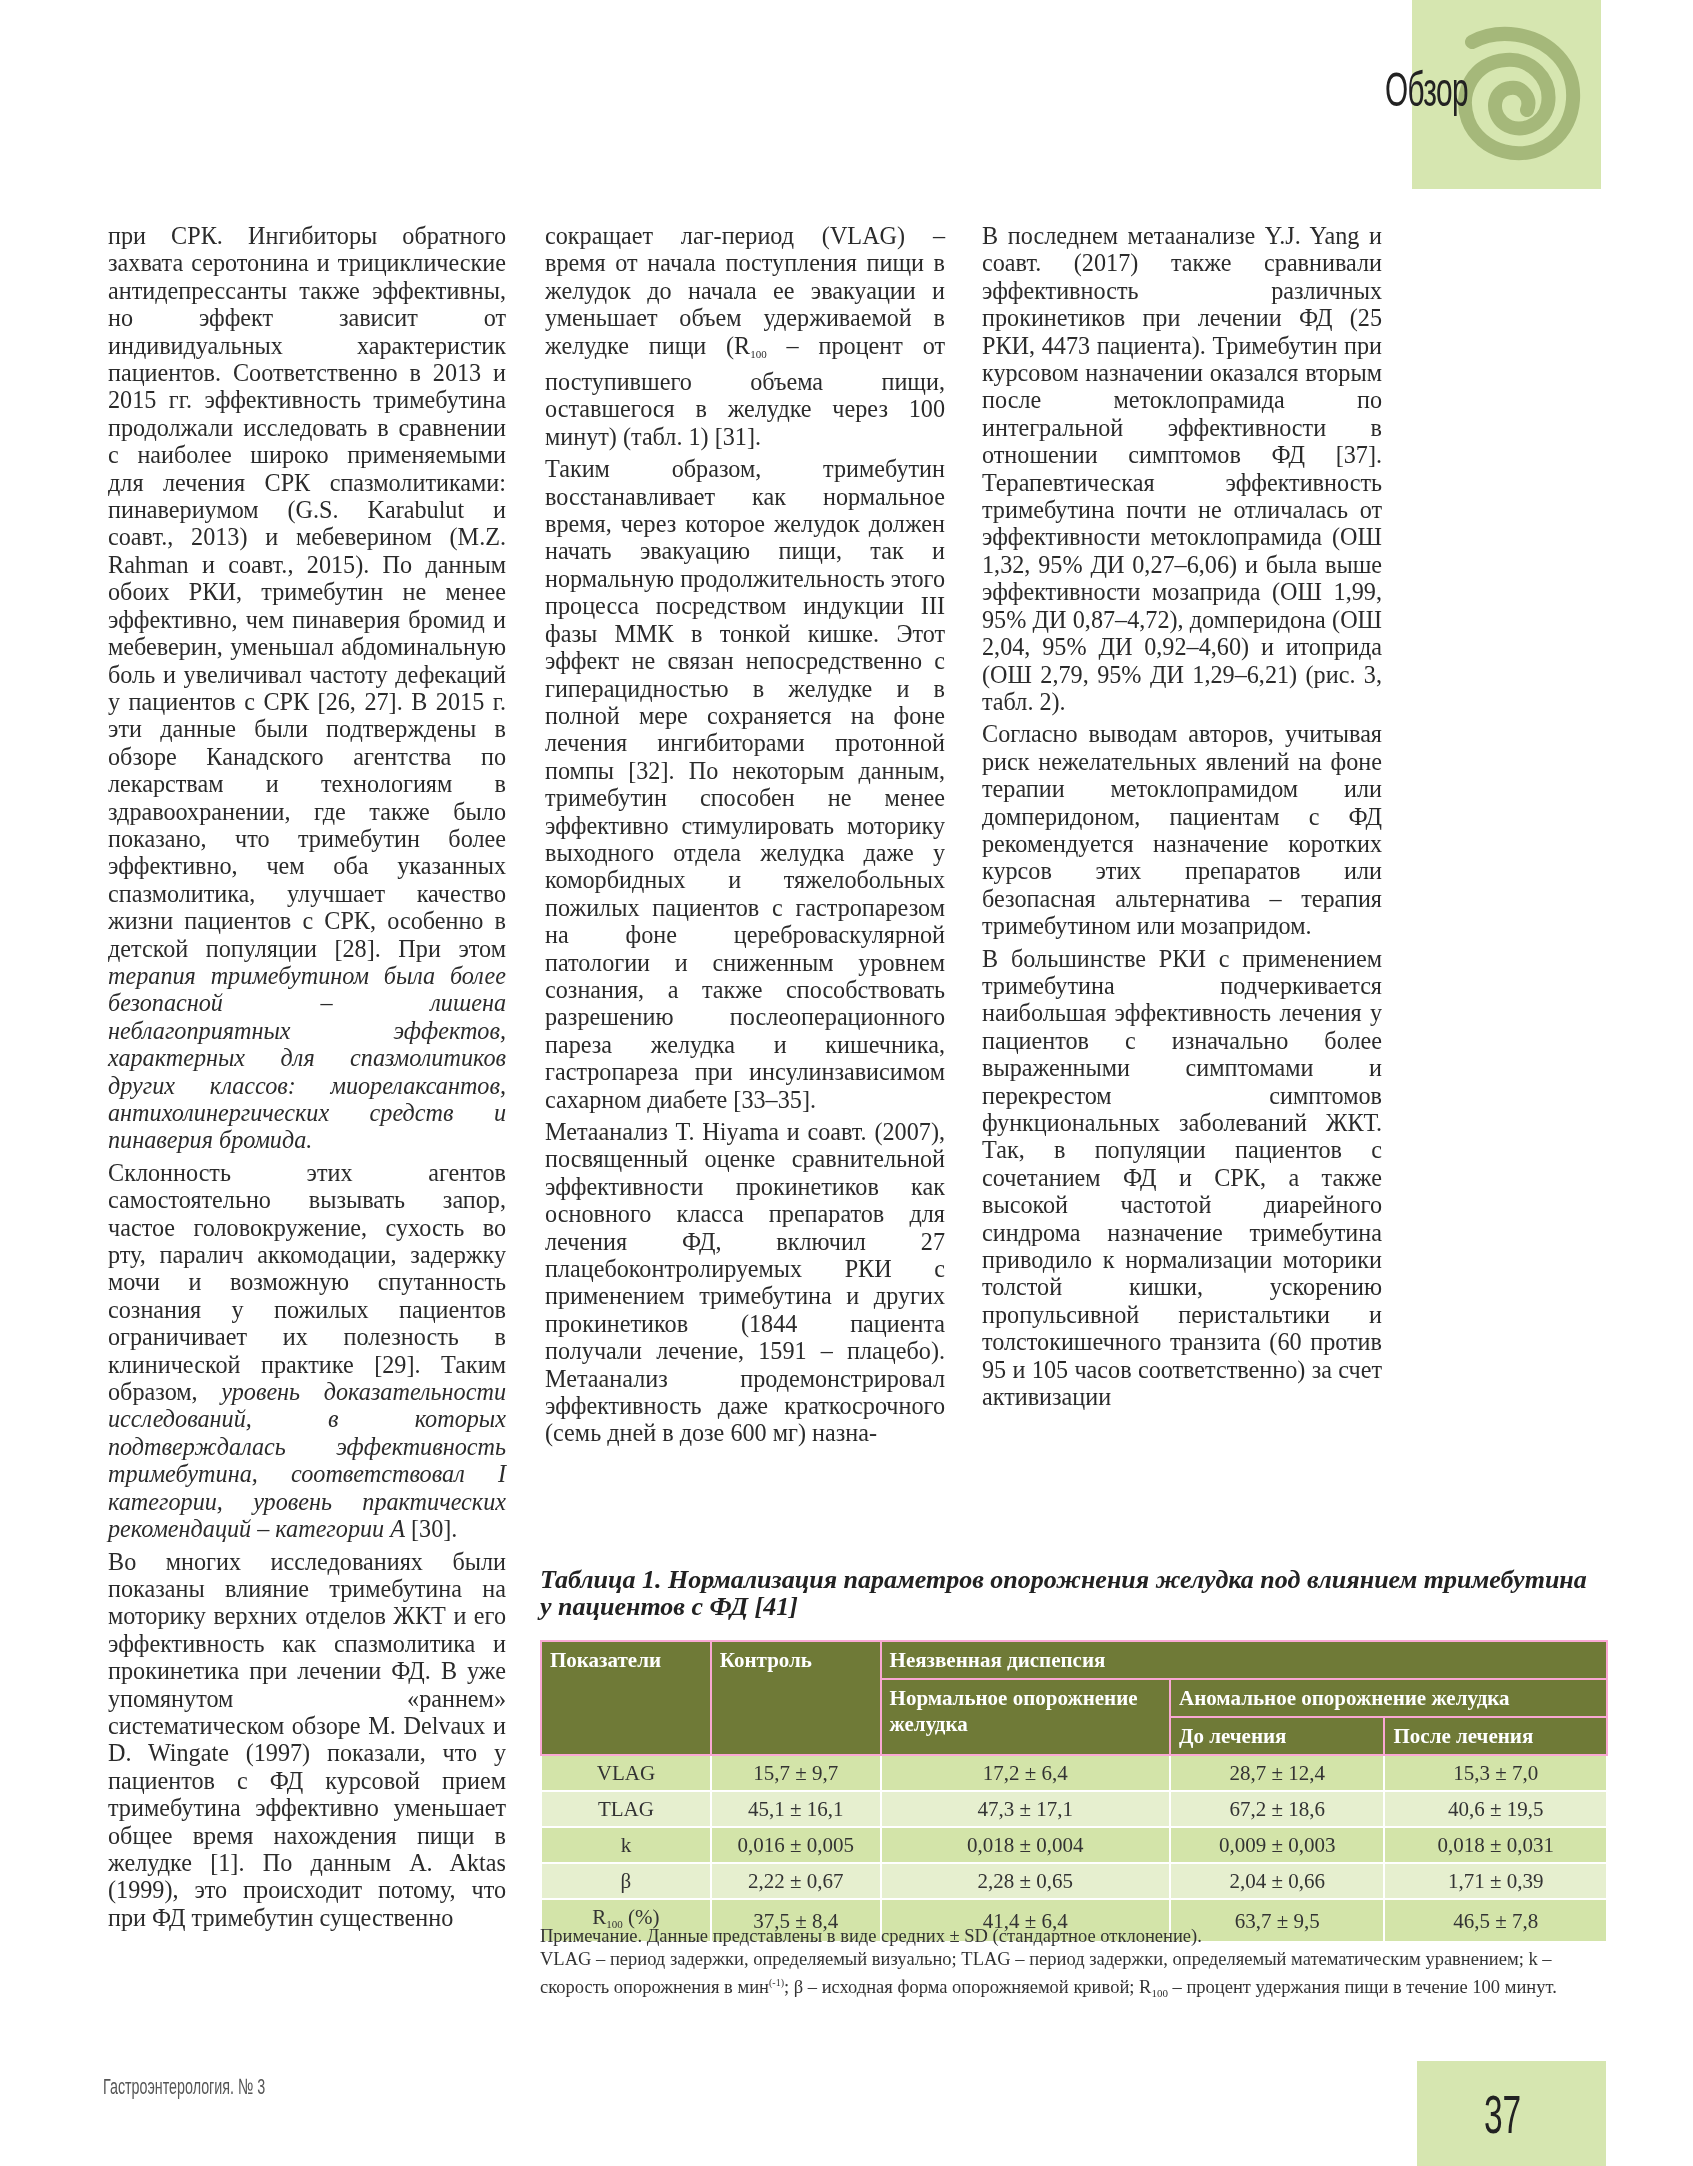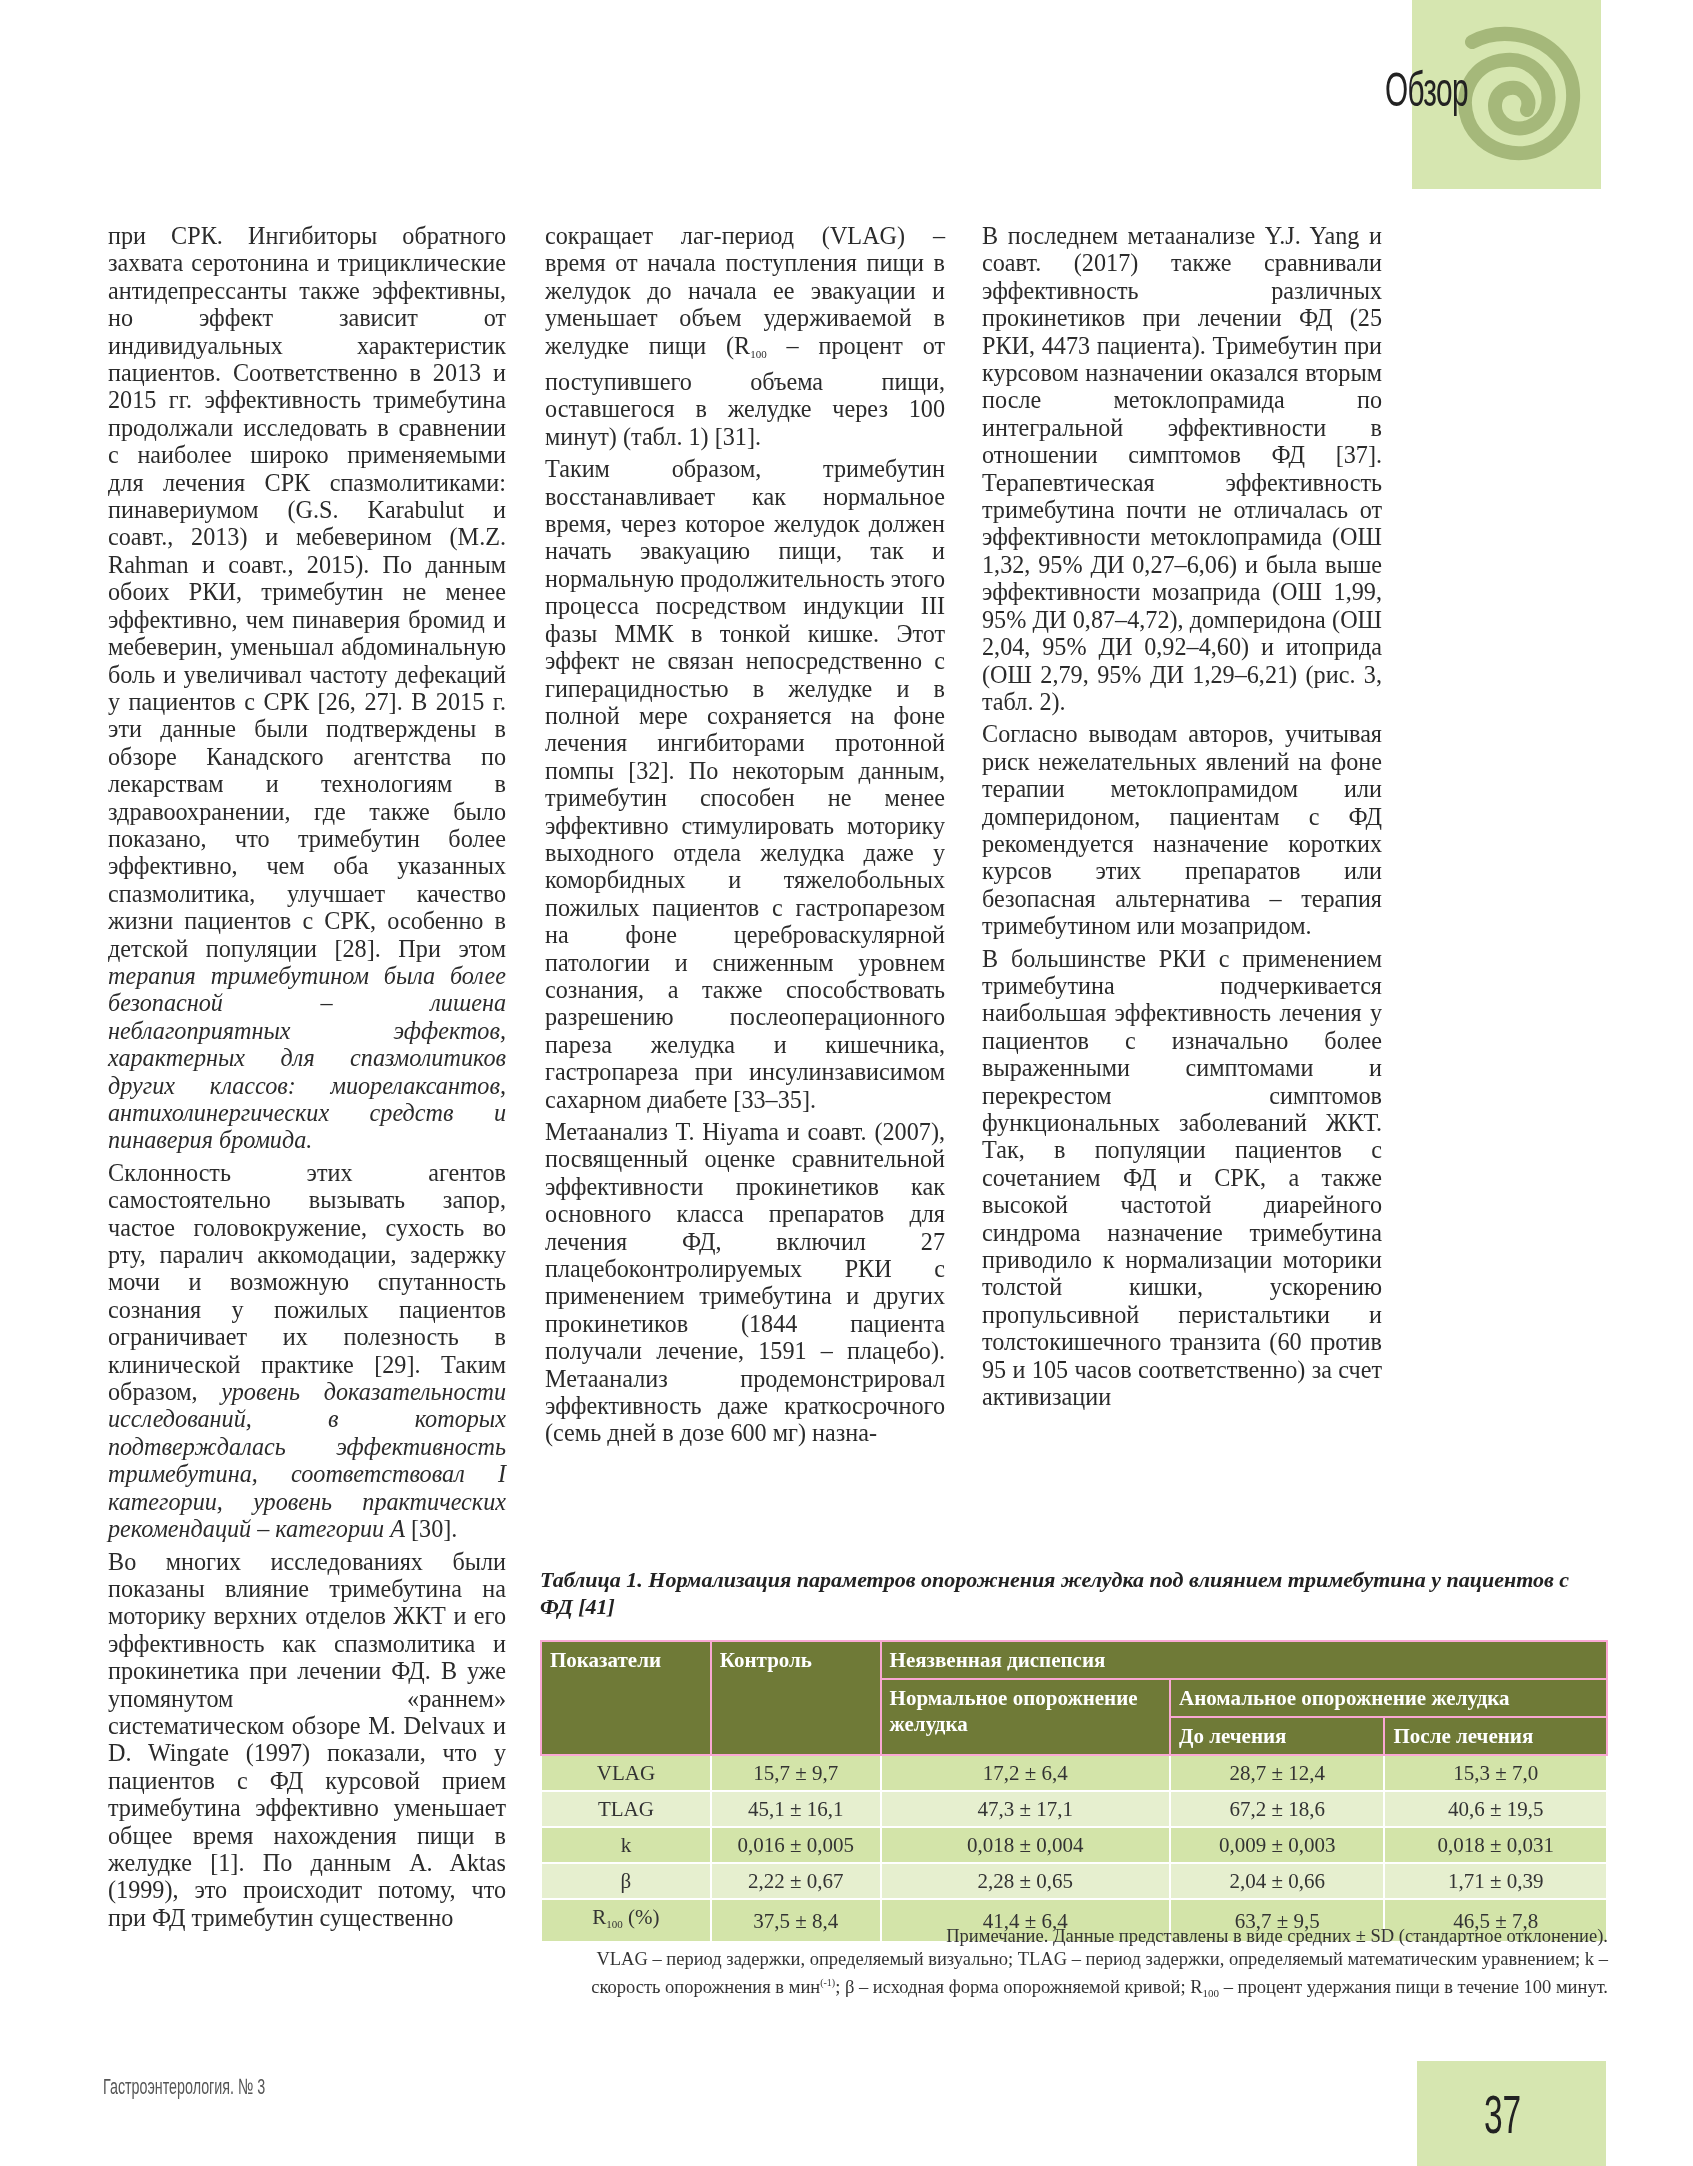--- a/index.html
+++ b/index.html
@@ -13,31 +13,31 @@
 
   .col { position:absolute; top:217px; font-family:"Liberation Serif", serif; font-size:24.2px; line-height:27.4px; color:#2b2b2b; }
   .col p { margin:5px; text-align:justify; }
   .col-1 { left:103px; width:408px; }
   .col-2 { left:540px; width:410px; }
   .col-3 { left:977px; width:410px; }
   i { font-style:italic; }
   sub { font-size:11px; vertical-align:-4px; }
 
   .table-caption { position:absolute; left:540px; top:1566px; width:1060px; font-family:"Liberation Serif", serif;
-                   font-style:italic; font-weight:bold; font-size:22px; line-height:27px; color:#222; }
+                   font-style:italic; font-weight:bold; font-size:26px; line-height:27px; color:#222; }
   .data-table { position:absolute; left:540px; top:1640px; width:1068px; border-collapse:collapse;
                 font-family:"Liberation Serif", serif; font-size:21px; }
   .data-table th { background:#6f7a37; color:#ffffff; font-weight:bold; text-align:left; vertical-align:top;
                    padding:5px 8px; border:2px solid #f9a8d4; font-size:21px; line-height:26px; }
   .data-table td { padding:5px 8px; border:2px solid #ffffff; text-align:center; height:24px; line-height:24px; color:#333; }
   .data-table tr.odd td { background:#d3e4a9; }
   .data-table tr.even td { background:#e6efcf; }
   .table-note { position:absolute; left:540px; top:1925px; width:1068px; font-family:"Liberation Serif", serif;
                 font-size:18.5px; line-height:23px; color:#333; }
-  .table-note p { margin:0;text-align:right; }
+  .table-note p { margin:0; }
 
   .footer-journal { position:absolute; left:103px; top:2074px; font-family:"Liberation Sans", sans-serif;
                     font-size:22px; transform:scaleX(0.65); transform-origin:left top; color:#555; }
   .page-num-box { position:absolute; left:1417px; top:2061px; width:189px; height:105px; background:#d6e6b0; }
   .page-num { position:absolute; left:1484px; top:2083px; font-family:"Liberation Sans", sans-serif;
               font-size:54px; transform:scaleX(0.62); transform-origin:left top; color:#222; }
 </style>
 </head>
 <body>
 

